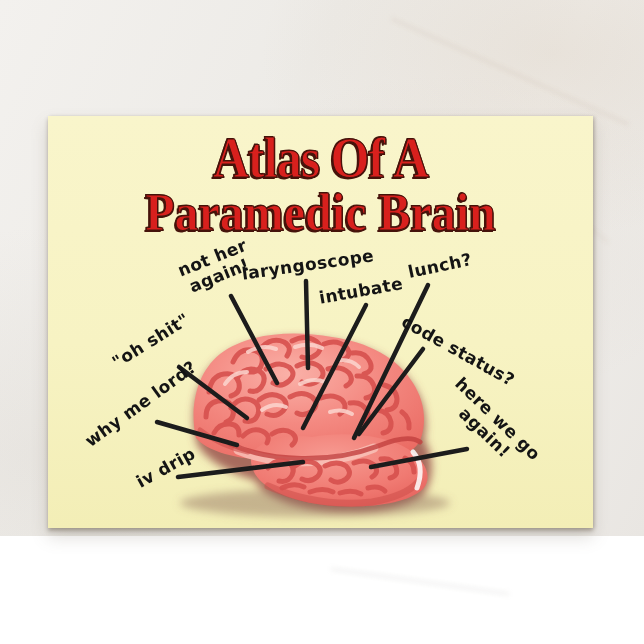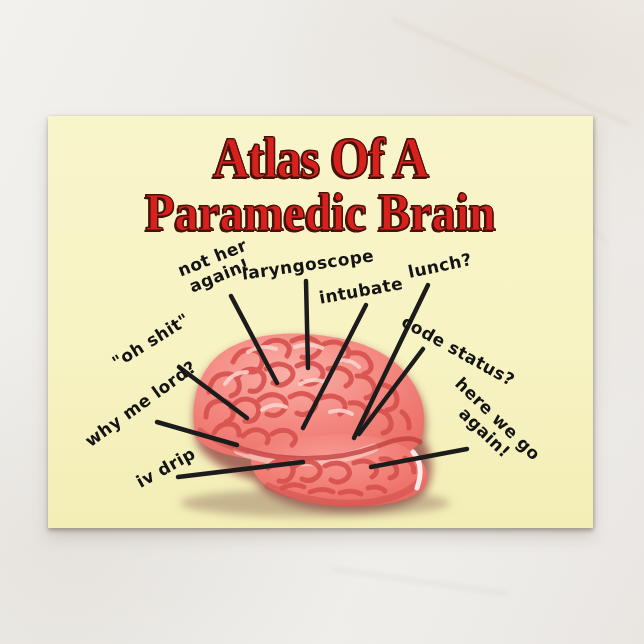--- a/index.html
+++ b/index.html
@@ -1,21 +1,21 @@
 <!DOCTYPE html>
 <html><head>
 <meta charset="utf-8">
 <style>
   html,body{margin:0;padding:0;}
   body{
     width:644px;height:644px;overflow:hidden;
     font-family:"DejaVu Sans", sans-serif;
   }
   .stage{
-    position:relative;width:644px;height:644px;
+    position:relative;width:644px;height:536px;
     background:
       radial-gradient(420px 260px at 86% 10%, rgba(196,174,146,0.20), transparent 70%),
       radial-gradient(380px 240px at 70% 45%, rgba(188,168,142,0.10), transparent 70%),
       radial-gradient(520px 320px at 8% 85%, rgba(178,168,156,0.12), transparent 72%),
       linear-gradient(115deg,#f3f1ee 0%,#edebe7 38%,#f1efec 66%,#e9e6e2 100%);
   }
   .vein{position:absolute;background:rgba(168,142,110,0.14);filter:blur(2.5px);pointer-events:none;}
   .vein1{width:260px;height:3px;left:380px;top:70px;transform:rotate(24deg);}
   .vein2{width:200px;height:2px;left:430px;top:180px;transform:rotate(38deg);}
   .vein3{width:180px;height:3px;left:330px;top:580px;transform:rotate(8deg);background:rgba(150,140,128,0.12);}

